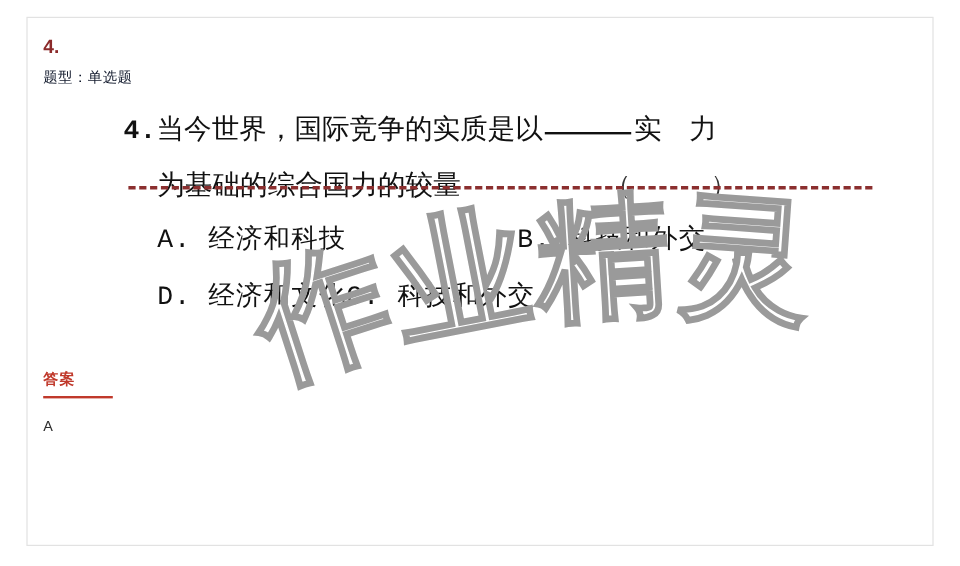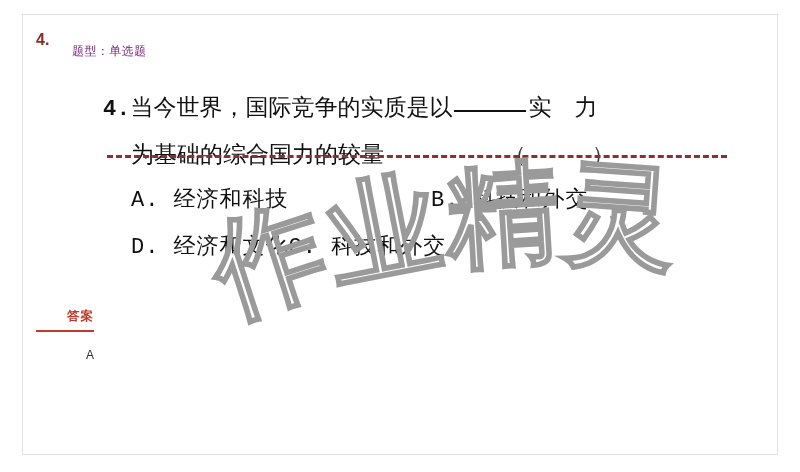--- a/index.html
+++ b/index.html
@@ -41,26 +41,25 @@
     left: 13px;
     top: 16px;
     font-size: 16px;
     font-weight: bold;
     color: #8b2a2a;
     letter-spacing: 0.2px;
   }
   .q-type {
     position: absolute;
     left: 13px;
-    top: 28px;
+    top: 41px;
     font-size: 12px;
-    color: #701a75;
+    color: #0f172a;
     letter-spacing: 0.4px;
     white-space: nowrap;
-    margin-left: 36px;
   }
 
   
   .watermark {
     position: absolute;
     left: 0;
     top: 0;
     width: 756px;
     height: 441px;
     pointer-events: none;
@@ -157,21 +156,20 @@
     letter-spacing: 1px;
   }
   .opt-a, .opt-c { width: 300px; }
 
   
   .answer-block {
     position: absolute;
     left: 13px;
     top: 293px;
     z-index: 4;
-    text-align: right;
   }
   .answer-title {
     font-size: 12.5px;
     font-weight: bold;
     color: #c0392b;
     letter-spacing: 1px;
     padding-bottom: 5px;
   }
   .answer-underline {
     width: 58px;

